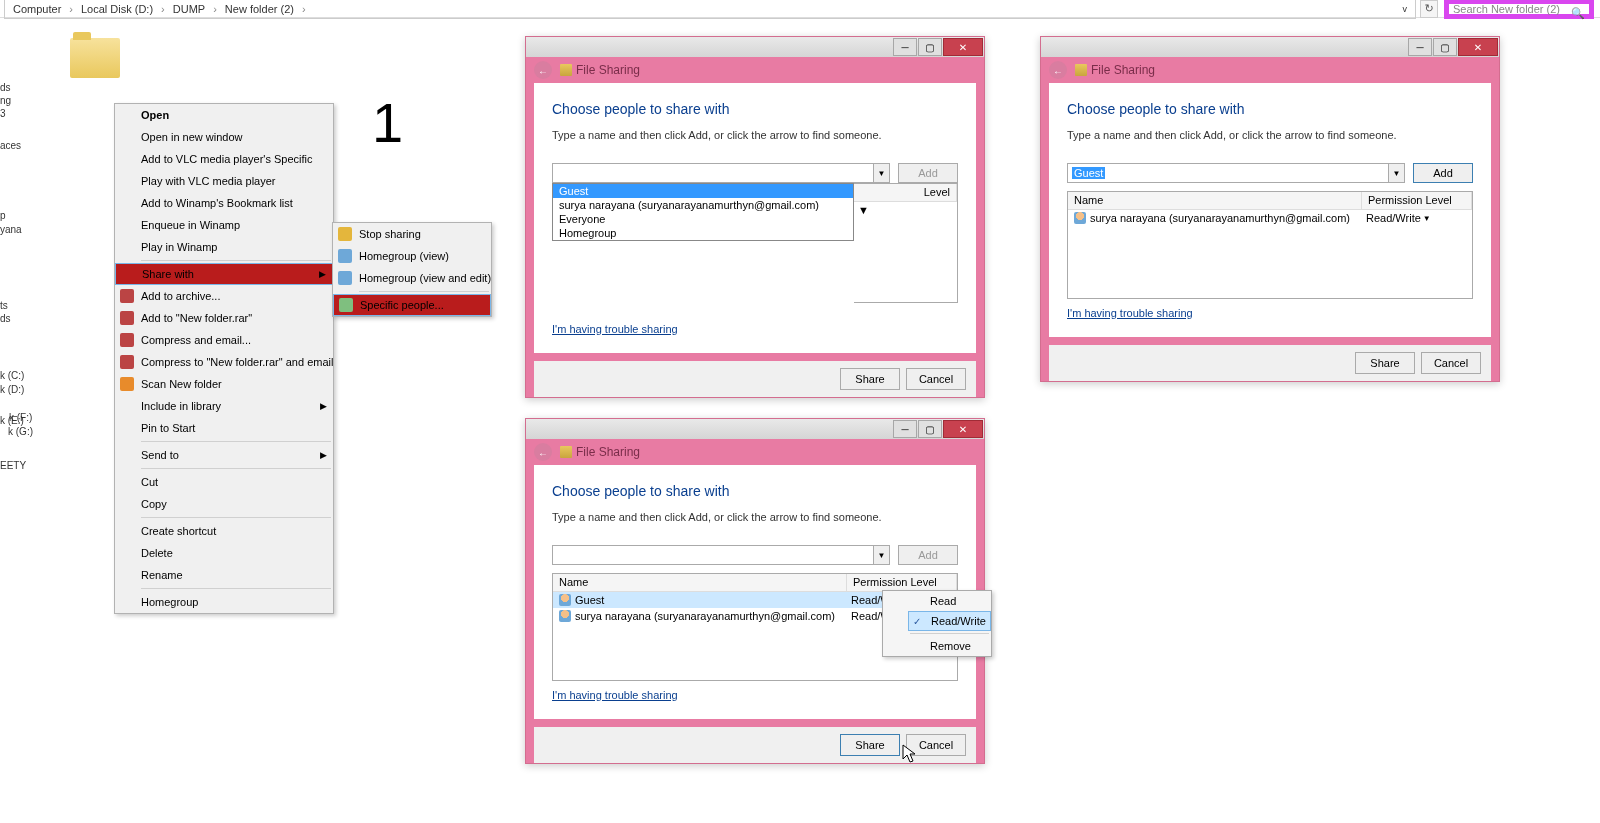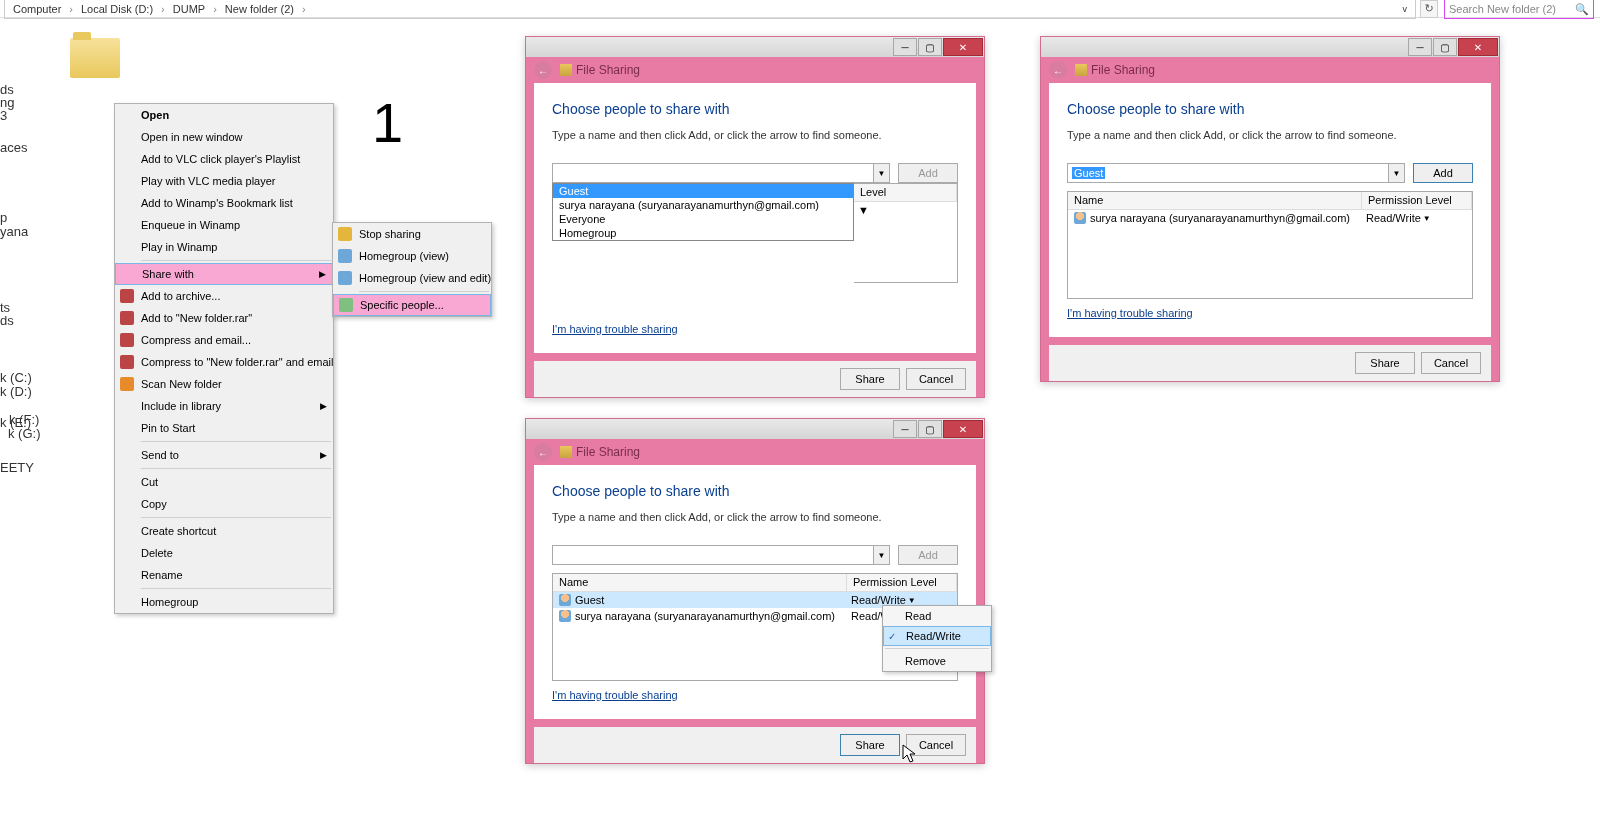--- a/index.html
+++ b/index.html
@@ -4,43 +4,43 @@
 <style>
 * { margin: 0; padding: 0; box-sizing: border-box; font-family: "Segoe UI", Tahoma, sans-serif; }
 body { background: #fff; font-size: 11px; width: 1600px; height: 823px; overflow: hidden; position: relative; }
 
 
 .addrbar { position: absolute; top: 0; left: 0; right: 0; height: 18px; display: flex; align-items: center; border-bottom: 1px solid #ddd; }
 .breadcrumb { display: flex; align-items: center; height: 20px; border: 1px solid #ccc; flex: 1; margin-left: 4px; padding: 0 4px; }
 .breadcrumb span { padding: 0 4px; color: #333; }
 .breadcrumb .sep { color: #888; }
 .navbtn { width: 18px; height: 18px; border: 1px solid #ccc; margin-left: 4px; display: flex; align-items: center; justify-content: center; color: #555; background: #f5f5f5; }
-.searchbox { width: 150px; height: 20px; border: 1px solid #d946ef; margin: 0 6px; padding: 0 18px 0 4px; color: #888; position: relative; display: flex; align-items: center; }
+.searchbox { width: 150px; height: 20px; border: 5px solid #d946ef; margin: 0 6px; padding: 0 18px 0 4px; color: #888; position: relative; display: flex; align-items: center; }
 .searchbox .mag { position: absolute; right: 4px; top: 3px; }
 
 
-.leftfrag { position: absolute; left: 0; font-size: 13px; color: #333; text-align: right; }
+.leftfrag { position: absolute; left: 0; font-size: 10px; color: #333; text-align: right; }
 
 
 .folders { position: absolute; top: 34px; left: 55px; display: flex; gap: 10px; }
 .folder { width: 80px; display: flex; flex-direction: column; align-items: center; padding: 4px 2px; }
 .folder.sel { background: #cce8ff; border: 1px solid #7ab6e8; }
 .foldericon { width: 50px; height: 40px; background: linear-gradient(#f7e29c, #e9c85d); border-radius: 2px; position: relative; }
 .foldericon::before { content: ""; position: absolute; top: -6px; left: 3px; width: 18px; height: 8px; background: #e9c85d; border-radius: 2px 2px 0 0; }
 .folder .lbl { font-size: 11px; margin-top: 4px; text-align: center; white-space: nowrap; overflow: hidden; width: 100%; }
 
 
 .stepnum { position: absolute; font-size: 56px; font-weight: 400; font-family: Arial, sans-serif; }
 
 
 .ctxmenu { position: absolute; background: #f0f0f0; border: 1px solid #b2b2b2; box-shadow: 2px 2px 4px rgba(0,0,0,.2); }
 .ctxmenu .row { height: 22px; display: flex; align-items: center; padding: 0 18px 0 26px; position: relative; white-space: nowrap; }
 .ctxmenu .row .ico { position: absolute; left: 5px; width: 14px; height: 14px; }
 .ctxmenu .row.bold { font-weight: bold; }
-.ctxmenu .row.hl { background: #f9a8d4; border: 1px solid #7ab6e8; }
+.ctxmenu .row.hl { background: #b91c1c; border: 1px solid #7ab6e8; }
 .ctxmenu .sepline { height: 1px; background: #d0d0d0; margin: 2px 2px 2px 26px; }
 .ctxmenu .arrow { position: absolute; right: 6px; font-size: 9px; }
 .submenu { position: absolute; left: 218px; top: 119px; text-align: right; }
 
 
 .dlg { position: absolute; width: 460px; border: 1px solid #d36d8f; background: #e87ba3; box-shadow: 0 2px 8px rgba(0,0,0,.2); }
 .dlg .tb { height: 20px; background: linear-gradient(#e9e9e9, #d5d5d5); display: flex; justify-content: flex-end; }
 .dlg .tb .tbtn { width: 24px; height: 18px; border: 1px solid #a7a7a7; margin: 1px 1px 0 0; display: flex; align-items: center; justify-content: center; font-size: 10px; background: #e0e0e0; }
 .dlg .tb .tbtn.close { background: #c8414f; color: #fff; border-color: #a02b36; width: 40px; }
 .dlg .hdr { height: 26px; display: flex; align-items: center; padding: 0 8px; color: #7a2d4a; font-size: 12px; }
@@ -136,21 +136,21 @@
 <div class="stepnum" style="top:494px; left:912px;">4</div>
 
 <div class="ctxmenu" id="mainmenu" style="top:103px; left:114px; width:220px;">
     <div class="row bold">
       <span>Open</span>
     </div>
     <div class="row">
       <span>Open in new window</span>
     </div>
     <div class="row">
-      <span>Add to VLC click player's Playlist</span>
+      <span>Add to VLC media player's Specific</span>
     </div>
     <div class="row">
       <span>Play with VLC media player</span>
     </div>
     <div class="row">
       <span>Add to Winamp's Bookmark list</span>
     </div>
     <div class="row">
       <span>Enqueue in Winamp</span>
     </div>
@@ -256,21 +256,21 @@
       </div>
       <div class="addbtn disabled">Add</div>
     </div>
     <div style="height:124px; position:relative;">
       <div class="droplist" style="top:-8px; left:0; width:302px;">
         <div class="drow sel">Guest</div>
         <div class="drow">surya narayana (suryanarayanamurthyn@gmail.com)</div>
         <div class="drow">Everyone</div>
         <div class="drow">Homegroup</div>
       </div>
-      <div class="listbox" style="position:absolute; top:-8px; left:302px; right:0; height:100px; border-left:none;">
+      <div class="listbox" style="position:absolute; top:-8px; left:302px; right:0; height:120px; border-left:none;text-align:right;">
         <div class="lhdr">
             <div style="flex:1">Level</div>
           </div>
         <div class="lrow">
             <div class="c2" style="width:auto;flex:1;">▼</div>
           </div>
       </div>
     </div>
     <a class="tlink">I'm having trouble sharing</a>
   </div>
@@ -372,21 +372,21 @@
       </div>
     </div>
     <a class="tlink">I'm having trouble sharing</a>
   </div>
   <div class="dlgftr">
     <div class="fbtn primary">Share</div>
     <div class="fbtn">Cancel</div>
   </div>
 </div>
 
-<div class="permmenu" style="top:605px; left:882px;">
+<div class="permmenu" style="top:590px; left:882px;padding-left:25px;">
   <div class="prow">
       <span>Read</span>
     </div>
   <div class="prow sel">
       <span class="chk">✓</span>
       <span>Read/Write</span>
     </div>
   <div class="sepline"></div>
   <div class="prow">
       <span>Remove</span>

